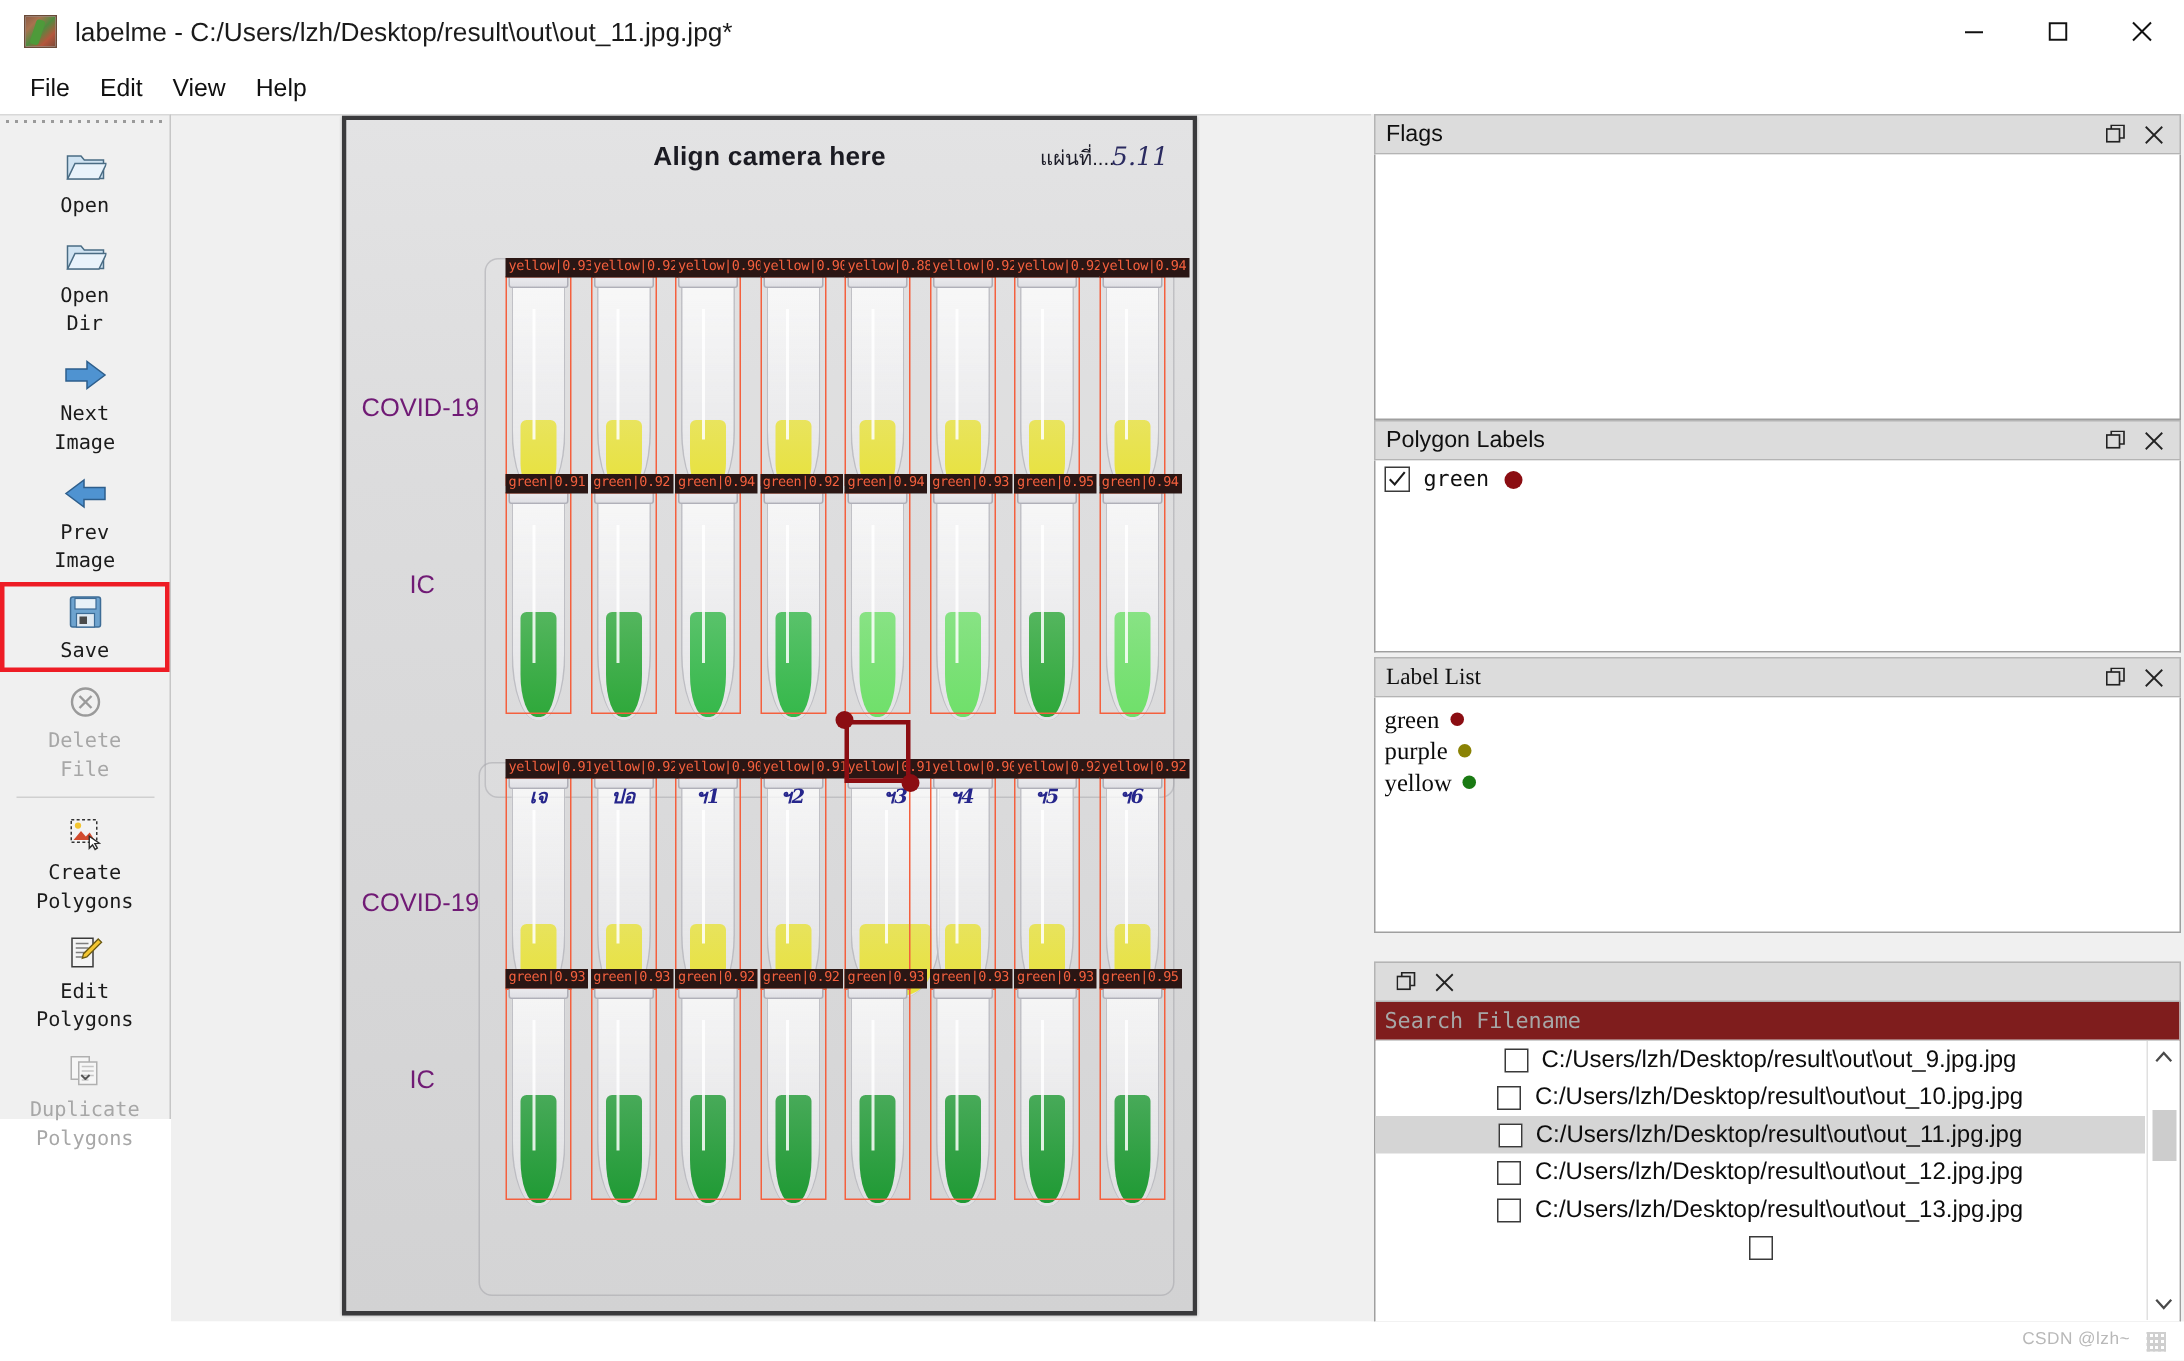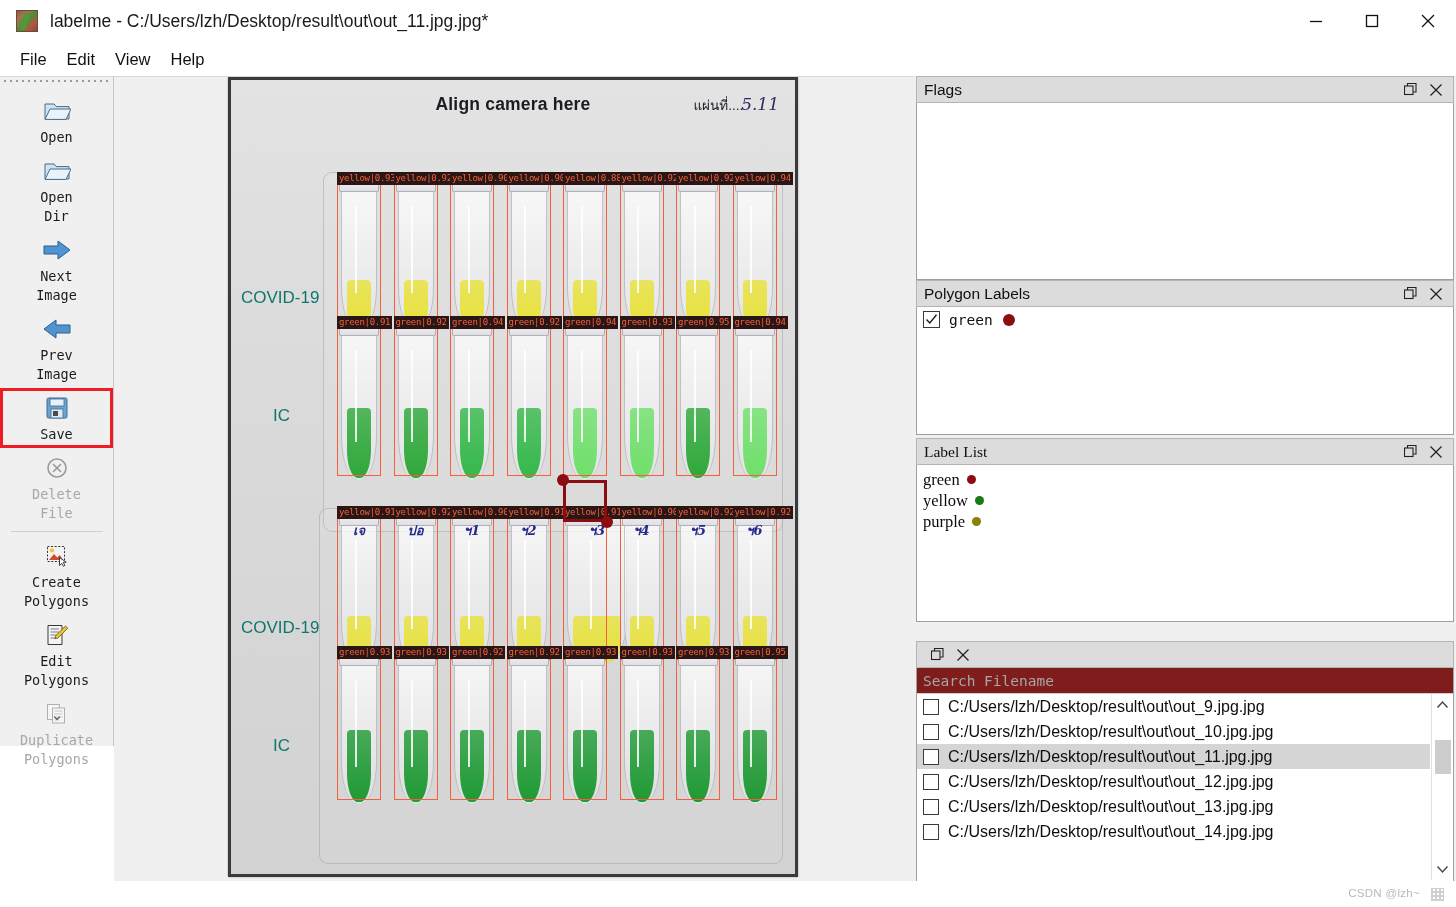--- a/index.html
+++ b/index.html
@@ -91,21 +91,21 @@
   }
   .sheet-no{
     position:absolute; right:16px; top:14px; font-size:13.5px; color:#1c1c28;
     white-space:nowrap;
   }
   .sheet-no .hand{
     font-family:"DejaVu Serif", serif; font-style:italic;
     color:#2b2b60; font-size:17px; margin-left:-2px;
   }
   .rowlabel{
-    position:absolute; font-size:17px; color:#0f766e; white-space:nowrap;margin-top:26px;
+    position:absolute; font-size:17px; color:#701a75; white-space:nowrap;
   }
   .tray{
     position:absolute; background:rgba(255,255,255,0.06);
     border:1px solid rgba(160,160,165,0.5); border-radius:9px;
   }
 
   
   .tube{ position:absolute; }
   .tube .body{
     position:absolute; left:2px; right:2px; top:8px; bottom:0;
@@ -184,21 +184,21 @@
   .ll-label{ font-size:16.5px; color:#0c0c0c; }
   .ll-dot{ width:9px; height:9px; border-radius:50%; margin-left:7px; }
   .search-box{
     height:26px; border-bottom:1px solid #cfcfcf; display:flex; align-items:center;
     padding:0 6px; background:#7f1d1d;
   }
   .search-box span{
     font-family:"DejaVu Sans Mono", monospace; font-size:14.5px; color:#a6a6a6;
   }
   .file-row{
-    height:25px; display:flex; align-items:center; padding:0 6px;
+    height:25px; display:flex; align-items:center; padding:0 6px;justify-content:center;
   }
   .file-row.sel{ background:#d5d5d5; }
   .file-chk{
     width:16px; height:16px; border:1px solid #3a3a3a; background:#fff; flex:none;
   }
   .file-name{ font-size:16px; color:#0d0d0d; margin-left:9px; white-space:nowrap; }
   .vsb{
     position:absolute; right:0; top:0; width:22px; bottom:0;
     background:#ffffff; border-left:1px solid #e0e0e0;
     display:flex; flex-direction:column; align-items:center; justify-content:space-between;
@@ -827,26 +827,26 @@
               <line x1="12.5" y1="1.5" x2="1.5" y2="12.5" stroke="#222" stroke-width="1.2"></line>
             </svg>
         </span>
       </div>
       <div class="panel-body" style="height:157px; padding-top:4px;" id="label-list-body">
           <div class="ll-row">
             <span class="ll-label">green</span>
             <span class="ll-dot" style="background: rgb(139, 13, 18);"></span>
           </div>
           <div class="ll-row">
+            <span class="ll-label">purple</span>
+            <span class="ll-dot" style="background: rgb(138, 130, 5);"></span>
+          </div>
+          <div class="ll-row">
             <span class="ll-label">yellow</span>
             <span class="ll-dot" style="background: rgb(26, 122, 19);"></span>
-          </div>
-          <div class="ll-row">
-            <span class="ll-label">purple</span>
-            <span class="ll-dot" style="background: rgb(138, 130, 5);"></span>
           </div>
         </div>
     </div>
 
     <div class="panel" style="top:565px;">
       <div class="panel-head">
         <span class="pbtn">
           <svg width="13" height="13" viewBox="0 0 13 13">
               <rect x="0.5" y="3" width="8.5" height="8.5" fill="none" stroke="#222" stroke-width="1.1"></rect>
               <path d="M3.5 3 V0.5 H12 V9 H9.3" fill="none" stroke="#222" stroke-width="1.1"></path>
@@ -880,21 +880,20 @@
               <div class="file-row">
                 <span class="file-chk"></span>
                 <span class="file-name">C:/Users/lzh/Desktop/result\out\out_12.jpg.jpg</span>
               </div>
               <div class="file-row">
                 <span class="file-chk"></span>
                 <span class="file-name">C:/Users/lzh/Desktop/result\out\out_13.jpg.jpg</span>
               </div>
               <div class="file-row">
                 <span class="file-chk"></span>
-                <span class="file-name">C:/Users/lzh/Desktop/result\out\out_14.jpg.jpg</span>
               </div>
             </div>
           <div class="vsb">
             <span class="arw">
               <svg width="13" height="10" viewBox="0 0 13 10">
                   <polyline points="1.5,7.5 6.5,2 11.5,7.5" fill="none" stroke="#4a4a4a" stroke-width="1.5"></polyline>
                 </svg>
             </span>
             <span class="thumb"></span>
             <span class="arw">

